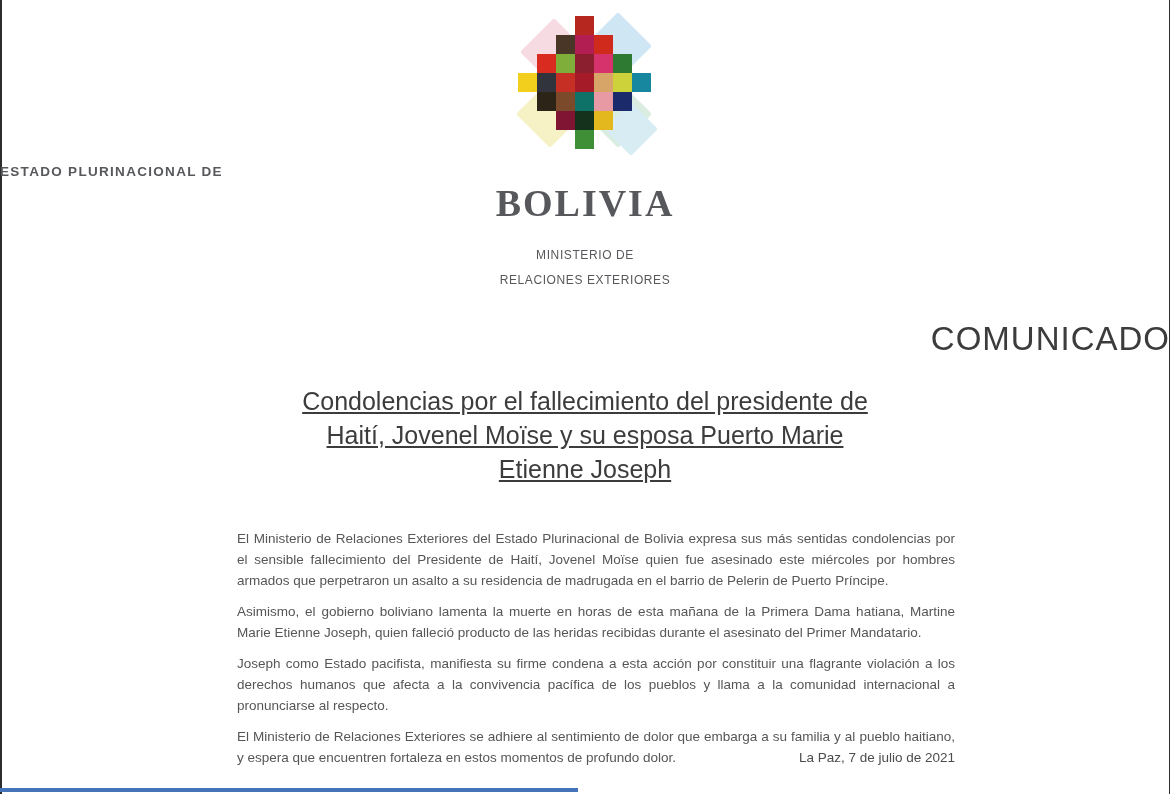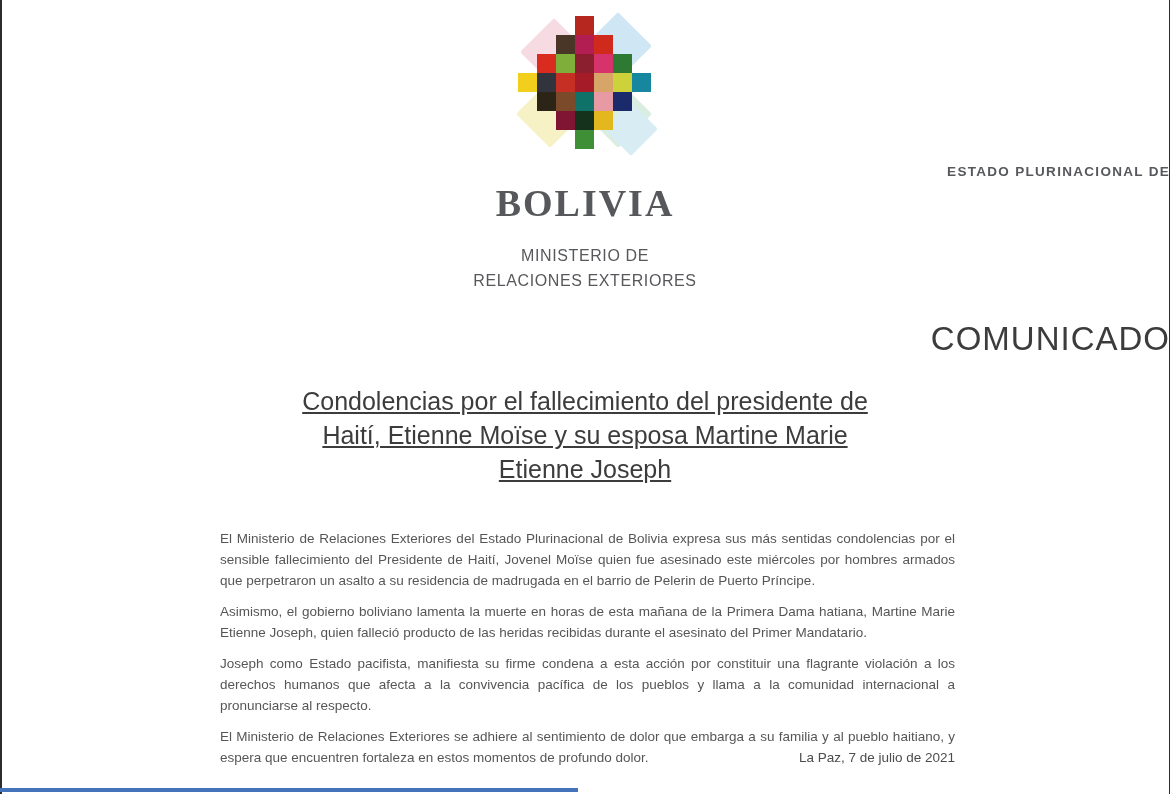--- a/index.html
+++ b/index.html
@@ -19,47 +19,47 @@
   .pat-stripes-h{background-image:repeating-linear-gradient(0deg,var(--fg) 0 2px,transparent 2px 5px);}
   .pat-diamond{background-image:repeating-linear-gradient(45deg,var(--fg) 0 1.5px,transparent 1.5px 6px),repeating-linear-gradient(-45deg,var(--fg) 0 1.5px,transparent 1.5px 6px);}
   .pat-checker{background-image:conic-gradient(var(--fg) 25%,transparent 0 50%,var(--fg) 0 75%,transparent 0);background-size:6px 6px;}
   .pat-grid{background-image:repeating-linear-gradient(0deg,var(--fg) 0 1.5px,transparent 1.5px 5px),repeating-linear-gradient(90deg,var(--fg) 0 1.5px,transparent 1.5px 5px);}
   .pat-zigzag{background-image:repeating-linear-gradient(135deg,var(--fg) 0 2px,transparent 2px 6px),repeating-linear-gradient(45deg,var(--fg) 0 2px,transparent 2px 6px);}
   .pat-spiral{background-image:radial-gradient(circle at 50% 50%,var(--fg) 0 1.5px,transparent 1.5px 3.5px,var(--fg) 3.5px 5px,transparent 5px 7px,var(--fg) 7px 8.5px,transparent 8.5px);}
   .pat-motif{background-image:radial-gradient(circle at 50% 42%,var(--fg) 0 4.5px,transparent 5.5px),radial-gradient(circle at 32% 76%,var(--fg) 0 2px,transparent 3px),radial-gradient(circle at 68% 76%,var(--fg) 0 2px,transparent 3px);}
 
   
   .estado{
-    position:absolute;left:0;right:0;top:164px;text-align:right;
+    position:absolute;left:0;right:0;top:164px;text-align:left;
     font-size:13.5px;letter-spacing:1.3px;color:#57585b;font-weight:bold;
   }
   .country{
     position:absolute;left:0;right:0;top:181px;text-align:center;
     font-family:"Liberation Serif", serif;font-weight:bold;
     font-size:38px;letter-spacing:2px;color:#57585b;
   }
   .ministry{
     position:absolute;left:0;right:0;top:243px;text-align:center;
-    font-size:16px;line-height:25px;letter-spacing:0.6px;color:#57585b;
+    font-size:12px;line-height:25px;letter-spacing:0.6px;color:#57585b;
   }
 
   
   .doc-title{
     position:absolute;left:0;right:0;top:320px;text-align:right;
     font-size:33px;letter-spacing:1px;color:#3c3c3c;
   }
   .doc-subtitle{
     position:absolute;left:0;right:0;top:384px;text-align:center;
     font-size:25px;line-height:34px;color:#3c3c3c;text-decoration:underline;
   }
   .doc-body{
     position:absolute;left:220px;top:528px;width:735px;
     font-size:13.5px;line-height:21px;color:#565656;
   }
-  .doc-body p{margin:0 0 10px 0;text-align:justify;}
+  .doc-body p{margin:0 0 10px 17px;text-align:justify;}
   .dateline{
     position:absolute;left:220px;top:750px;width:735px;text-align:right;
     font-size:13.5px;color:#4c4c4c;
   }
   .footer-line{position:absolute;left:0;top:788px;width:578px;height:4px;}
 </style>
 </head>
 <body>
 
 <div class="edge edge-left"></div>
@@ -102,21 +102,21 @@
 <div class="country">BOLIVIA</div>
 <div class="ministry">
   <div>MINISTERIO DE</div>
   <div>RELACIONES EXTERIORES</div>
 </div>
 
 <div class="doc-title">COMUNICADO</div>
 
 <div class="doc-subtitle">
   <div>Condolencias por el fallecimiento del presidente de</div>
-  <div>Haití, Etienne Moïse y su esposa Martine Marie</div>
+  <div>Haití, Jovenel Moïse y su esposa Puerto Marie</div>
   <div>Etienne Joseph</div>
 </div>
 
 <div class="doc-body">
   <p>El Ministerio de Relaciones Exteriores del Estado Plurinacional de Bolivia expresa sus más sentidas condolencias por el sensible fallecimiento del Presidente de Haití, Jovenel Moïse quien fue asesinado este miércoles por hombres armados que perpetraron un asalto a su residencia de madrugada en el barrio de Pelerin de Puerto Príncipe.</p>
   <p>Asimismo, el gobierno boliviano lamenta la muerte en horas de esta mañana de la Primera Dama hatiana, Martine Marie Etienne Joseph, quien falleció producto de las heridas recibidas durante el asesinato del Primer Mandatario.</p>
   <p>Joseph como Estado pacifista, manifiesta su firme condena a esta acción por constituir una flagrante violación a los derechos humanos que afecta a la convivencia pacífica de los pueblos y llama a la comunidad internacional a pronunciarse al respecto.</p>
   <p>El Ministerio de Relaciones Exteriores se adhiere al sentimiento de dolor que embarga a su familia y al pueblo haitiano, y espera que encuentren fortaleza en estos momentos de profundo dolor.</p>
 </div>
 

